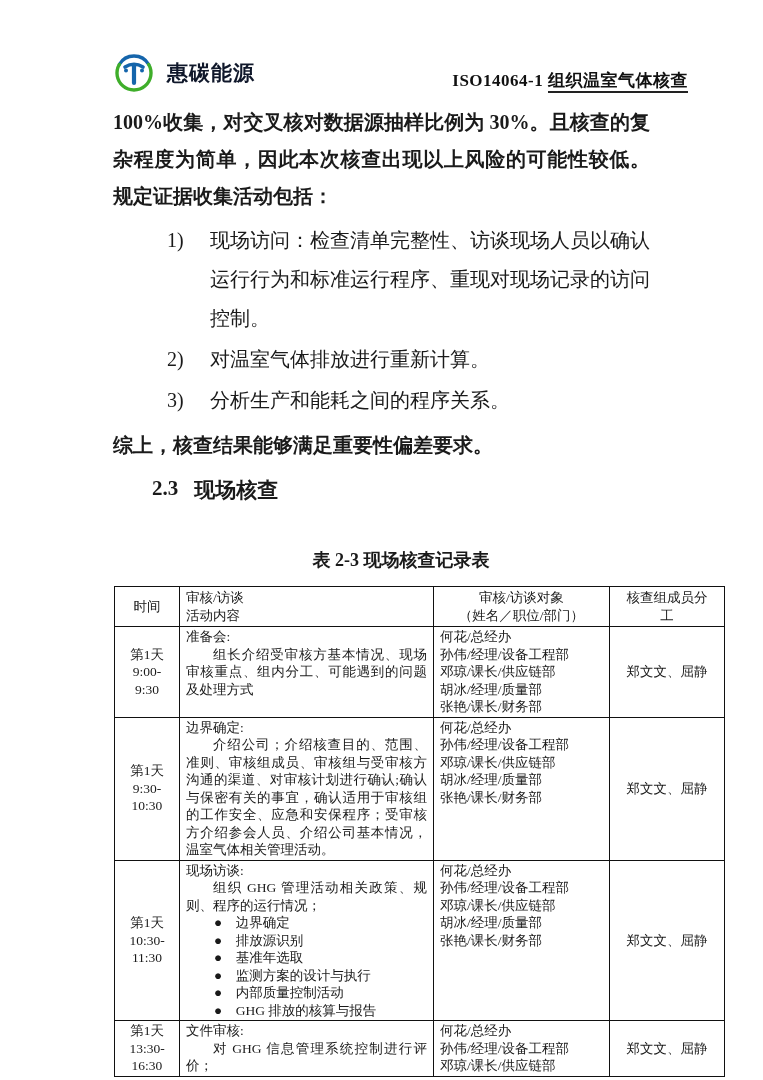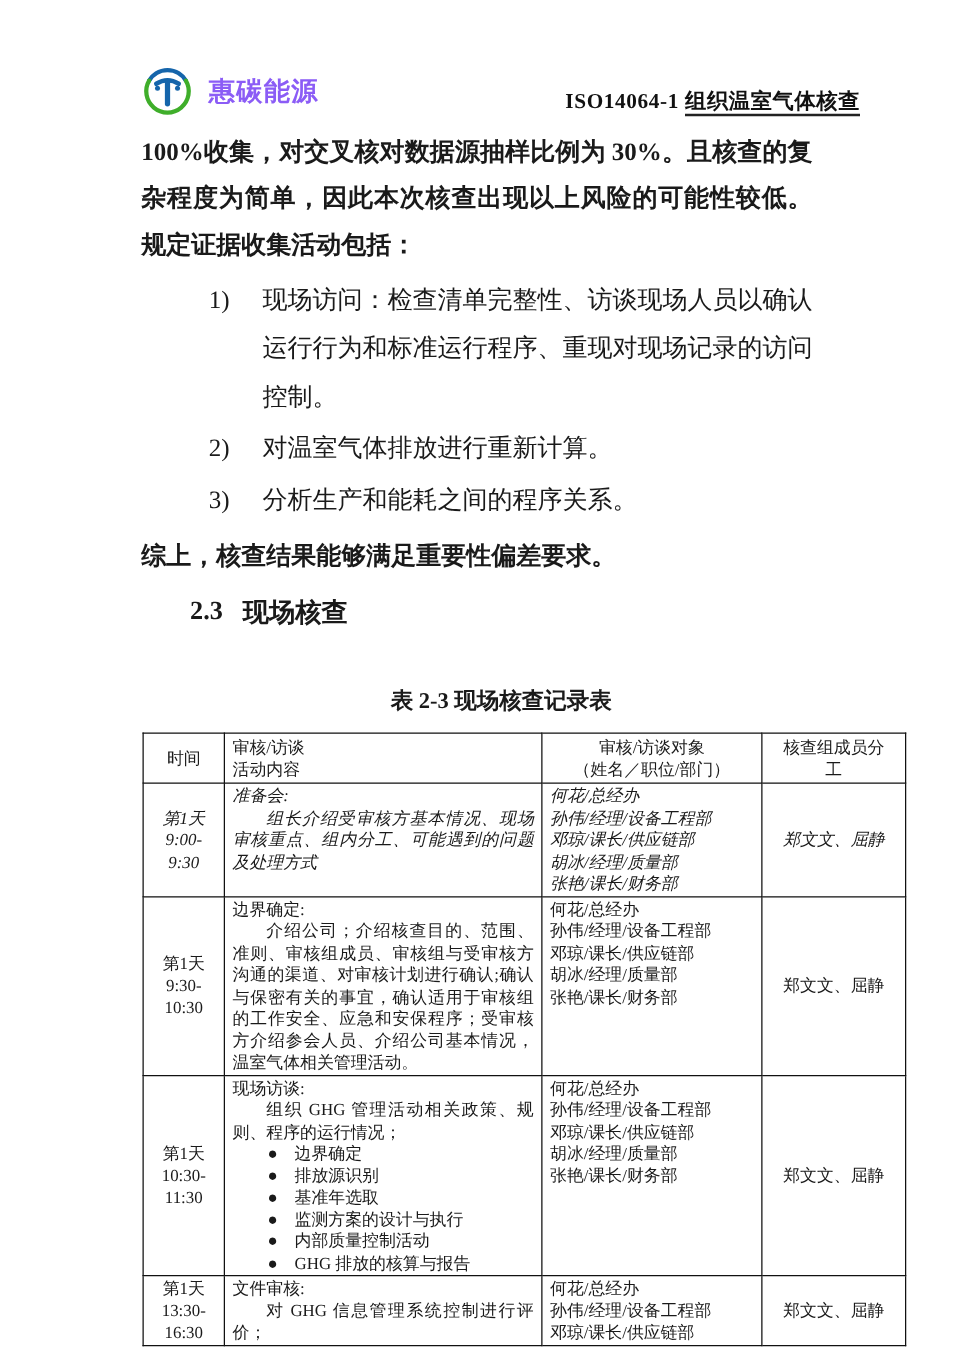--- a/index.html
+++ b/index.html
@@ -8,21 +8,21 @@
     width: 763px; height: 1080px; overflow: hidden;
     background: #ffffff; color: #1a1a1a;
     font-family: "Liberation Serif", serif;
     padding: 50px 113px 0 113px; position: relative;
   }
   
   .header { display: flex; justify-content: space-between; align-items: center;
             height: 46px; margin-right: -38px; }
   .brand { display: flex; align-items: center; gap: 12px; }
   .brand-name { font-family: Liberation Serif, serif; font-weight: bold;
-                font-size: 21px; color: #8b5cf6; letter-spacing: 1px; }
+                font-size: 21px; color: #0f172a; letter-spacing: 1px; }
   .doc-title { font-size: 17px; font-weight: bold; color: #111; align-self: flex-end;
                padding-bottom: 4px; letter-spacing: .5px; }
   .doc-title .underlined { border-bottom: 2px solid #222; padding-bottom: 1px; }
   
   .para  { font-size: 20px; line-height: 37px; text-align: justify; margin: 8px 0 6px; font-weight: bold; }
   .list  { margin: 0; }
   .list-item { position: relative; padding-left: 97px; font-size: 20px;
                line-height: 39px; text-align: justify; margin-bottom: 2px; }
   .list-item .num { position: absolute; left: 54px; top: 0; }
   .para2 { font-size: 20px; line-height: 38px; margin: 6px 0 8px; font-weight: bold; }
@@ -38,21 +38,21 @@
   thead th { text-align: center; height: 40px; vertical-align: middle; }
   thead th.h-act { text-align: left; }
   .pre { white-space: pre-line; }
   .c-time { text-align: center; vertical-align: middle; }
   .c-act  { vertical-align: top; }
   .act-body { text-indent: 2em; text-align: justify; }
   .act-bullets { padding-left: 28px; }
   .act-bullets:empty { display: none; }
   .c-att  { vertical-align: top; }
   .c-asg  { text-align: center; vertical-align: middle; }
-  tr.r0 td { height: 86px; font-style: italic; }
+  tr.r0 td { height: 86px; }
   tr.r1 td { height: 139px; }
   tr.r2 td { height: 156px; }
   tr.r3 td { height: 53px; }
 </style>
 </head>
 <body>
 
 <div class="page">
 
   <div class="header">

